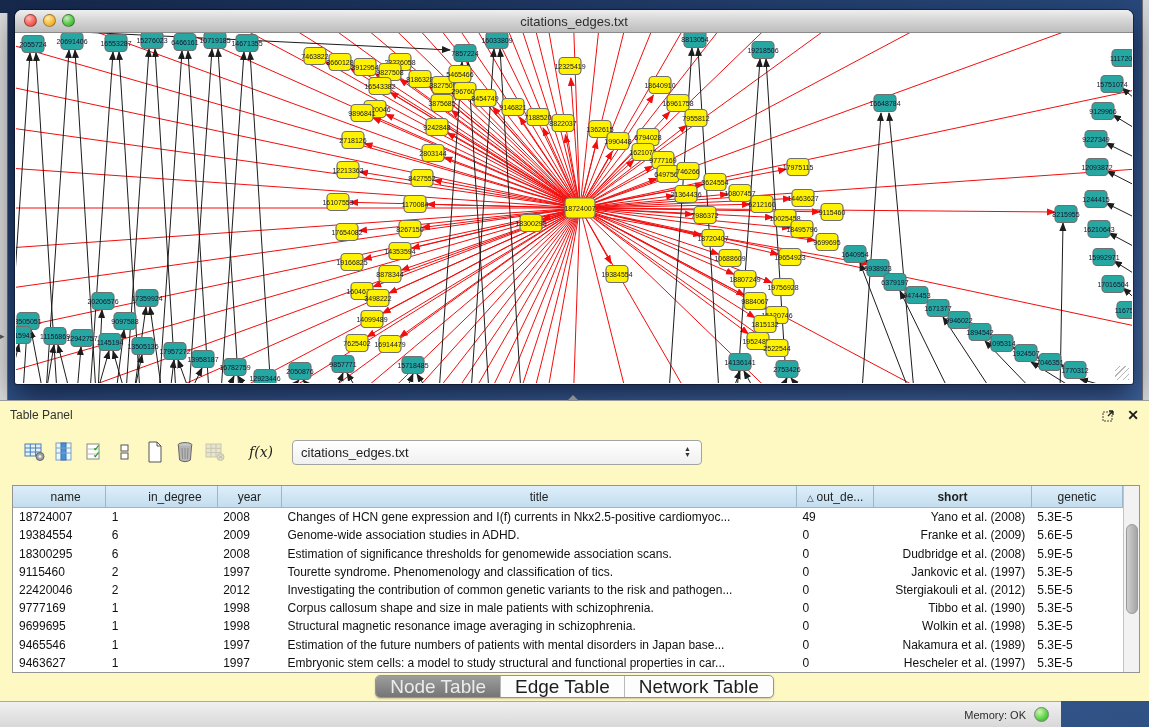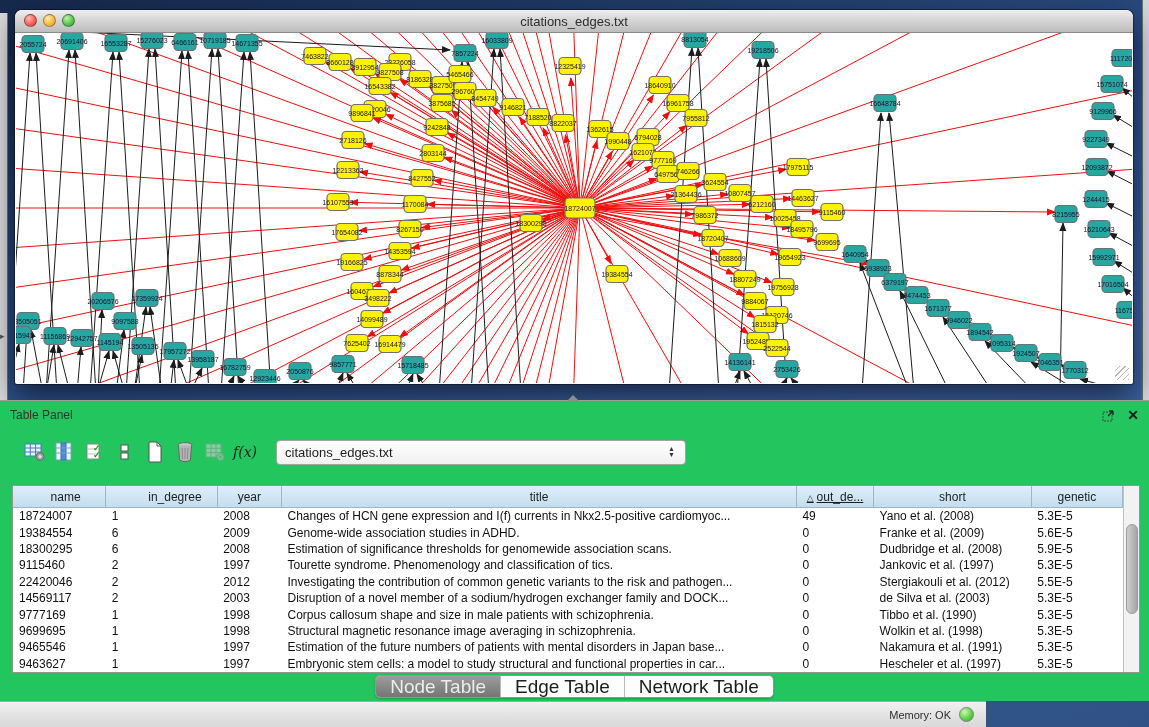--- a/index.html
+++ b/index.html
@@ -25,57 +25,57 @@
   .light{width:13px;height:13px;border-radius:50%;border:1px solid rgba(0,0,0,.35);box-sizing:border-box}
   .light.red{background:radial-gradient(circle at 35% 30%,#ffb9b2,#f4655d 55%,#cf352c)}
   .light.yel{background:radial-gradient(circle at 35% 30%,#ffe9ae,#f7bd3c 55%,#d8961c)}
   .light.grn{background:radial-gradient(circle at 35% 30%,#c4eeb4,#5cc64e 55%,#2f9e2b)}
   .canvas{position:absolute;left:1px;top:23px;width:1116px;height:350px;background:#fff;overflow:hidden}
   .grip{position:absolute;right:3px;bottom:3px;width:14px;height:14px;
     background:repeating-linear-gradient(135deg,transparent 0 3px,#b5b5b5 3px 4px)}
   svg text{font-family:"Liberation Sans",sans-serif}
 
   
-  .slab{position:absolute;left:0;top:400px;width:1149px;height:300px;background:#22c55e;border-top:1px solid #9c9c9c}
+  .slab{position:absolute;left:0;top:400px;width:1149px;height:300px;background:#fef9c3;border-top:1px solid #9c9c9c}
   .split-handle{position:absolute;left:567px;top:-6px;width:0;height:0;
     border-left:6px solid transparent;border-right:6px solid transparent;border-bottom:6px solid #8d8d8d}
   .panel-head{display:flex;align-items:center;height:28px;padding:0 10px;font-size:12px;color:#333}
   .panel-head .spacer{flex:1}
   .panel-head .hicon{margin-left:12px;color:#333;display:flex;align-items:center}
   .panel-head .x{font-size:14px;font-weight:bold;color:#1b1b1b;line-height:14px}
 
   .toolbar{display:flex;align-items:center;padding:6px 0 6px 20px;height:34px}
   .tbtn{width:30px;height:28px;display:flex;align-items:center;justify-content:center}
-  .fx{font-family:"DejaVu Serif",serif;font-style:italic;font-size:14px;color:#222;margin-left:0}
+  .fx{font-family:"DejaVu Serif",serif;font-style:italic;font-size:14px;color:#222;margin-left:16px}
   .combo{width:392px;height:23px;background:linear-gradient(#ffffff,#f0f0f0);
     border:1px solid #a3a3a3;border-radius:4px;display:flex;align-items:center;
     padding:0 8px;font-size:13px;color:#1d1d1d;margin-left:16px;box-shadow:inset 0 1px 0 #fff}
   .combo .stp{margin-left:auto;font-size:7px;color:#333;line-height:6px;text-align:center;padding-right:2px}
 
   .table-wrap{position:absolute;left:12px;top:84px;width:1128px;height:188px;
     background:#fff;border:1px solid #949494;display:flex;box-sizing:border-box}
   .tscroll-track{width:15px;background:#f2f2f2;border-left:1px solid #c3c3c3;position:relative}
   .tscroll-thumb{position:absolute;left:2px;top:38px;width:10px;height:88px;border-radius:6px;
     background:linear-gradient(90deg,#cfcfcf,#a5a5a5);border:1px solid #9a9a9a}
   table{border-collapse:collapse;table-layout:fixed;font-size:12px;flex:1}
   thead th{background:linear-gradient(#ddeefa,#c3ddee);border:1px solid #9db7c8;border-top:none;
     height:21px;font-weight:normal;color:#1e1e1e;overflow:hidden;white-space:nowrap;padding:0 3px}
   thead th:first-child{border-left:none}
   thead th .sort{font-size:9px;margin-right:3px;color:#333}
   tbody td{height:16px;padding:0 6px;color:#101010;white-space:nowrap;overflow:hidden;font-size:12px}
-  tbody td.c{text-align:left}
+  tbody td.c{text-align:right}
 
   .tabbar{position:absolute;left:0;width:100%;top:274px;display:flex;justify-content:center}
   .seg{display:flex;border:1px solid #959595;border-radius:5px;overflow:hidden;
     background:#fdfdfd;box-shadow:0 1px 2px rgba(0,0,0,.2);font-size:19px}
   .seg .tab{padding:2px 14px;height:17px;line-height:17px;color:#1d1d1d}
   .seg .tab.active{background:linear-gradient(#9d9d9d,#757575);color:#ececec}
   .seg .tab + .tab{border-left:1px solid #b9b9b9}
 
-  .statusbar{position:absolute;left:0;bottom:0;width:986px;height:26px;
+  .statusbar{position:absolute;left:0;bottom:0;width:1061px;height:26px;
     background:linear-gradient(#f0f0f0,#d8d8d8);border-top:1px solid #a8a8a8;
     display:flex;align-items:center;justify-content:flex-end;gap:8px;
     padding-right:12px;box-sizing:border-box;font-size:11px;color:#2d2d2d}
   .orb{width:15px;height:15px;border-radius:50%;border:1px solid #7e7e7e;box-sizing:border-box;
     background:radial-gradient(circle at 35% 30%,#cdf6b2,#55d23e 60%,#2da72b)}
 </style>
 </head>
 <body>
 
 <div class="sliver-left">
@@ -879,22 +879,22 @@
   </div>
 
   <div class="table-wrap">
     <table>
       <thead>
           <tr id="thr">
             <th style="width: 93px; padding-left: 16px;">name</th>
             <th style="width: 95px; padding-left: 30px;">in_degree</th>
             <th style="width: 76px;">year</th>
             <th style="width: 550px;">title</th>
-            <th style="width: 80px; text-decoration: underline;"><span class="sort">△</span>out_de...</th>
-            <th style="width: 162px;">short</th>
+            <th style="width: 80px;"><span class="sort">△</span>out_de...</th>
+            <th style="width: 162px; font-weight: bold;">short</th>
             <th style="width: 116px;">genetic</th>
           </tr>
         </thead>
       <tbody id="tbody">
           <tr>
             <td>18724007</td>
             <td>1</td>
             <td>2008</td>
             <td>Changes of HCN gene expression and I(f) currents in Nkx2.5-positive cardiomyoc...</td>
             <td>49</td>
@@ -931,29 +931,20 @@
           <tr>
             <td>22420046</td>
             <td>2</td>
             <td>2012</td>
             <td>Investigating the contribution of common genetic variants to the risk and pathogen...</td>
             <td>0</td>
             <td class="c">Stergiakouli et al. (2012)</td>
             <td>5.5E-5</td>
           </tr>
           <tr>
-            <td>14569117</td>
-            <td>2</td>
-            <td>2003</td>
-            <td>Disruption of a novel member of a sodium/hydrogen exchanger family and DOCK...</td>
-            <td>0</td>
-            <td class="c">de Silva et al. (2003)</td>
-            <td>5.3E-5</td>
-          </tr>
-          <tr>
             <td>9777169</td>
             <td>1</td>
             <td>1998</td>
             <td>Corpus callosum shape and size in male patients with schizophrenia.</td>
             <td>0</td>
             <td class="c">Tibbo et al. (1990)</td>
             <td>5.3E-5</td>
           </tr>
           <tr>
             <td>9699695</td>
@@ -963,21 +954,21 @@
             <td>0</td>
             <td class="c">Wolkin et al. (1998)</td>
             <td>5.3E-5</td>
           </tr>
           <tr>
             <td>9465546</td>
             <td>1</td>
             <td>1997</td>
             <td>Estimation of the future numbers of patients with mental disorders in Japan base...</td>
             <td>0</td>
-            <td class="c">Nakamura et al. (1991)</td>
+            <td class="c">Nakamura et al. (1989)</td>
             <td>5.3E-5</td>
           </tr>
           <tr>
             <td>9463627</td>
             <td>1</td>
             <td>1997</td>
             <td>Embryonic stem cells: a model to study structural and functional properties in car...</td>
             <td>0</td>
             <td class="c">Hescheler et al. (1997)</td>
             <td>5.3E-5</td>

